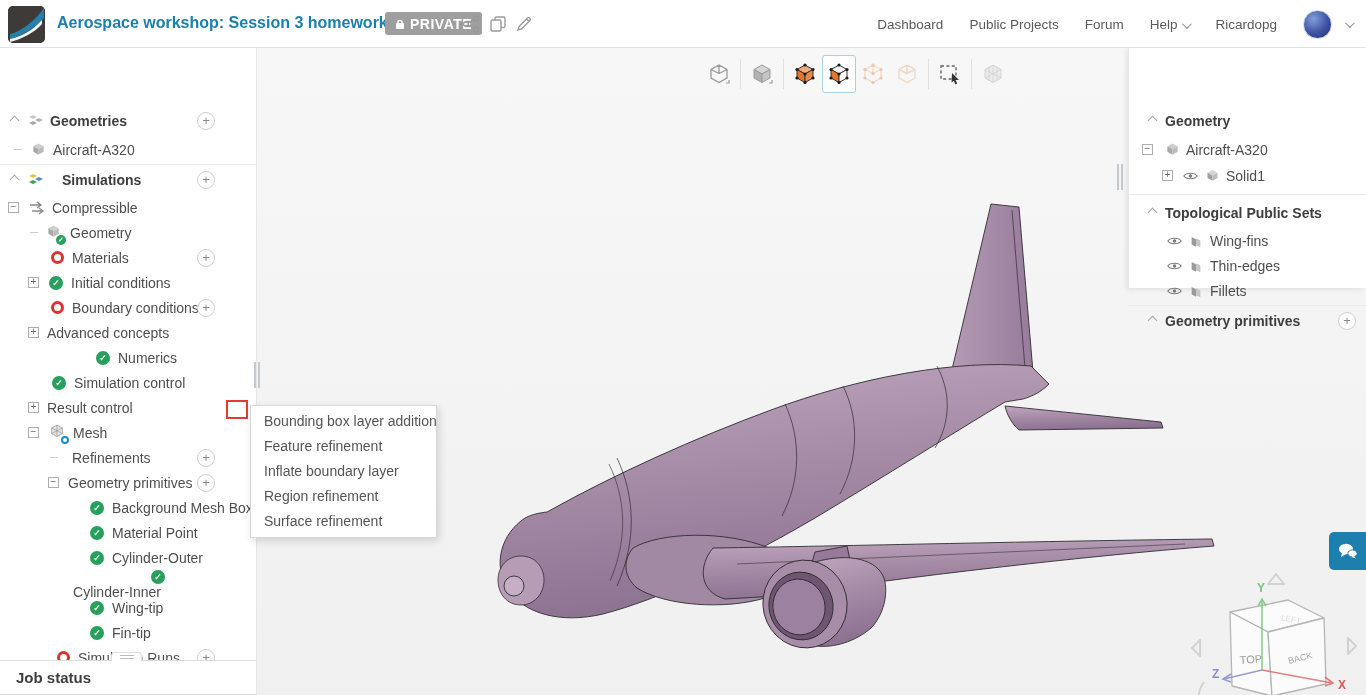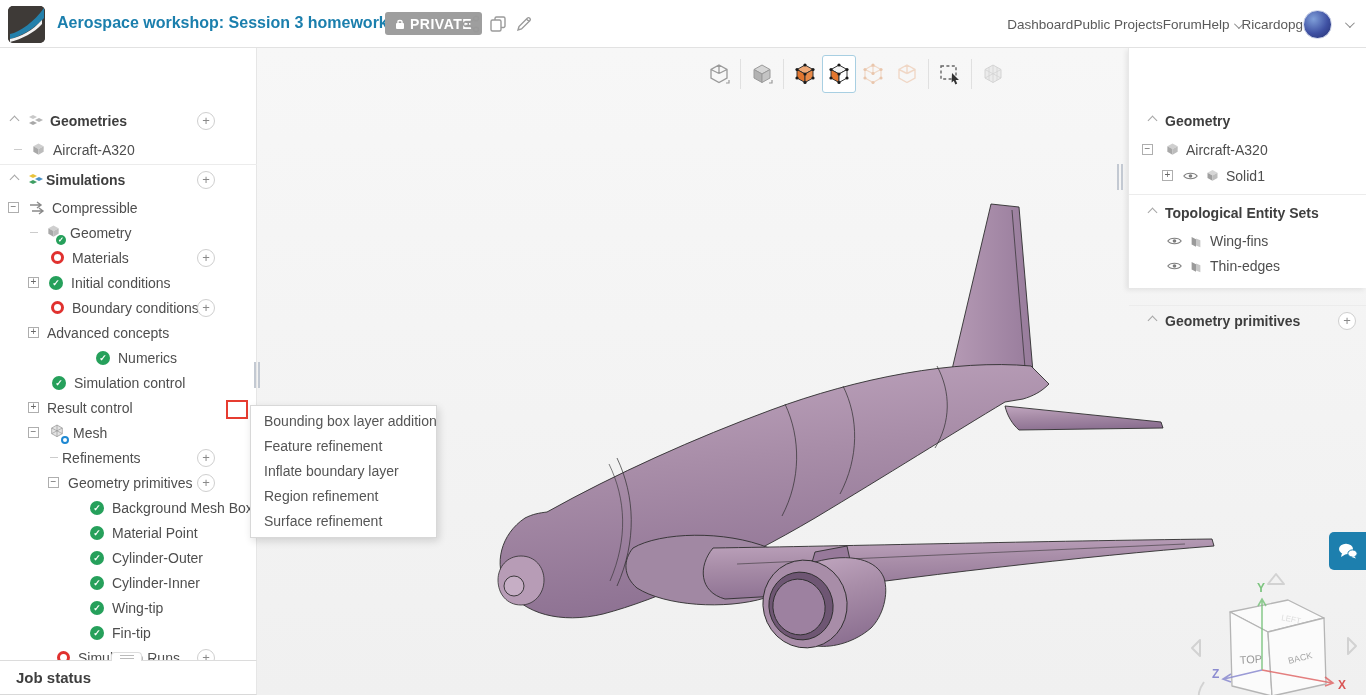--- a/index.html
+++ b/index.html
@@ -13,21 +13,21 @@
   #logo { position:absolute; left:8px; top:6px; width:37px; height:37px;
     border-radius:5px; background:#3e3a37; overflow:hidden; }
   #project-title { position:absolute; left:57px; top:14px; font-size:16px;
     font-weight:bold; color:#1b7fad; }
   #private-badge { position:absolute; left:385px; top:12px; height:23px;
     background:#9e9e9e; border-radius:3px; color:#fff; font-size:14px;
     font-weight:bold; letter-spacing:.5px; display:flex; align-items:center;
     gap:5px; padding:8px 10px; }
   .hdr-ic { position:absolute; top:15px; width:18px; height:18px; color:#9a9a9a; }
   #nav { position:absolute; right:14px; top:0; height:48px; display:flex;
-    align-items:center; font-size:13.5px; color:#5a5a5a; }
+    align-items:center; gap:26px; font-size:13.5px; color:#5a5a5a; }
   .nav-link { cursor:pointer; white-space:nowrap; }
   .caret { display:inline-block; width:7px; height:7px; border-right:1.5px solid #8a8a8a;
     border-bottom:1.5px solid #8a8a8a; transform:rotate(45deg) translateY(-2px); margin-left:5px;}
   #avatar { width:29px; height:29px; border-radius:50%;
     background:radial-gradient(circle at 35% 30%, #7f9fd9 0%, #3f51a3 55%, #232e6e 100%);
     border:1px solid #cfd6ea; }
 
   
   #viewport { position:absolute; left:0; top:48px; width:1366px; height:647px;
     background:linear-gradient(#f7f7f7,#f0f0f0); }
@@ -305,21 +305,21 @@
 
   <div class="divider" style="top:116px;"></div>
 
   <div class="row" style="top:119px;">
     <span class="chev" style="margin-left:11px;"></span>
     <svg class="micon" style="margin-left:10px;" width="16" height="16" viewBox="0 0 16 16">
       <path d="M5,2 L9,4 L5,6 L1,4 Z" fill="#e8c33c"></path>
         <path d="M11,5 L15,7 L11,9 L7,7 Z" fill="#4a90c4"></path>
         <path d="M5,8 L9,10 L5,12 L1,10 Z" fill="#3e9e63"></path>
     </svg>
-    <span class="lbl bold" style="margin-left:2px;">Simulations</span>
+    <span class="lbl bold" style="margin-left:18px;">Simulations</span>
     <span class="plusbtn"></span>
   </div>
 
   <div class="row" style="top:147px;">
     <span class="exp" style="margin-left:8px;">−</span>
     <svg class="micon" style="margin-left:10px;" width="17" height="14" viewBox="0 0 17 14">
       <path d="M1,4 h10 M8,1 l4,3 l-4,3 M3,10 h10 M10,7 l4,3 l-4,3" fill="none" stroke="#8a8a8a" stroke-width="1.4"></path>
     </svg>
     <span class="lbl" style="margin-left:6px;">Compressible</span>
   </div>
@@ -382,21 +382,21 @@
           <path d="M12,3 L20,7.5 V16 L12,20.5 L4,16 V7.5 Z" fill="#e3e3e3" stroke="#8f8f8f"></path>
           <path d="M12,3 V20.5 M4,7.5 L20,16 M20,7.5 L4,16" fill="none" stroke="#8f8f8f" stroke-width="0.9"></path>
         </svg>
       <span style="position:absolute;right:-4px;bottom:-2px;width:8px;height:8px;border-radius:50%;background:#fff;border:2.5px solid #1e88d2;display:block;"></span>
     </span>
     <span class="lbl" style="margin-left:8px;">Mesh</span>
   </div>
 
   <div class="row" style="top:397px;">
     <span class="dash" style="margin-left:50px;"></span>
-    <span class="lbl" style="margin-left:4px;">Refinements</span>
+    <span class="lbl" style="margin-left:14px;">Refinements</span>
     <span class="plusbtn"></span>
   </div>
 
   <div class="row" style="top:422px;">
     <span class="exp" style="margin-left:48px;">−</span>
     <span class="lbl" style="margin-left:9px;">Geometry primitives</span>
     <span class="plusbtn"></span>
   </div>
 
   <div class="row" style="top:447px;">
@@ -407,21 +407,21 @@
   <div class="row" style="top:497px;">
     <span class="chk" style="margin-left:90px;"></span>
     <span class="lbl" style="margin-left:8px;">Cylinder-Outer</span>
   </div>
 
   <div class="row" style="top:472px;">
     <span class="chk" style="margin-left:90px;"></span>
     <span class="lbl" style="margin-left:8px;">Material Point</span>
   </div>
 
-  <div class="row" style="top:522px;">
+  <div class="row" style="top:522px;flex-direction:column;">
     <span class="chk" style="margin-left:90px;"></span>
     <span class="lbl" style="margin-left:8px;">Cylinder-Inner</span>
   </div>
 
   <div class="row" style="top:547px;">
     <span class="chk" style="margin-left:90px;"></span>
     <span class="lbl" style="margin-left:8px;">Wing-tip</span>
   </div>
 
   <div class="row" style="top:572px;">
@@ -483,21 +483,21 @@
         <path d="M4,7.5 L12,12 V20.5 L4,16 Z" fill="#9f9f9f"></path>
         <path d="M20,7.5 L12,12 V20.5 L20,16 Z" fill="#bdbdbd"></path>
     </svg>
     <span class="lbl" style="margin-left:6px;">Solid1</span>
   </div>
 
   <div class="rdiv" style="top:146px;"></div>
 
   <div class="rrow" style="top:152px;">
     <span class="chev" style="margin-left:20px;"></span>
-    <span class="lbl bold" style="margin-left:9px;">Topological Entity Sets</span>
+    <span class="lbl bold" style="margin-left:9px;">Topological Public Sets</span>
   </div>
 
   <div class="rrow" style="top:180px;">
     <svg class="micon" style="margin-left:38px;" width="15" height="12" viewBox="0 0 18 12">
       <path d="M1,6 C4,1.6 14,1.6 17,6 C14,10.4 4,10.4 1,6 Z" fill="none" stroke="#7d7d7d" stroke-width="1.4"></path>
         <circle cx="9" cy="6" r="2.2" fill="#7d7d7d"></circle>
     </svg>
     <svg class="micon" style="margin-left:7px;" width="14" height="14" viewBox="0 0 16 16">
       <path d="M3,12 L8,14.5 L8,6 L3,3.5 Z" fill="#9a9a9a"></path>
         <path d="M8,13 L13,15 L13,7 L8,5 Z" fill="#c6c6c6"></path>
@@ -510,20 +510,31 @@
       <path d="M1,6 C4,1.6 14,1.6 17,6 C14,10.4 4,10.4 1,6 Z" fill="none" stroke="#7d7d7d" stroke-width="1.4"></path>
         <circle cx="9" cy="6" r="2.2" fill="#7d7d7d"></circle>
     </svg>
     <svg class="micon" style="margin-left:7px;" width="14" height="14" viewBox="0 0 16 16">
       <path d="M3,12 L8,14.5 L8,6 L3,3.5 Z" fill="#9a9a9a"></path>
         <path d="M8,13 L13,15 L13,7 L8,5 Z" fill="#c6c6c6"></path>
     </svg>
     <span class="lbl" style="margin-left:7px;">Thin-edges</span>
   </div>
 
+  <div class="rrow" style="top:230px;">
+    <svg class="micon" style="margin-left:38px;" width="15" height="12" viewBox="0 0 18 12">
+      <path d="M1,6 C4,1.6 14,1.6 17,6 C14,10.4 4,10.4 1,6 Z" fill="none" stroke="#7d7d7d" stroke-width="1.4"></path>
+        <circle cx="9" cy="6" r="2.2" fill="#7d7d7d"></circle>
+    </svg>
+    <svg class="micon" style="margin-left:7px;" width="14" height="14" viewBox="0 0 16 16">
+      <path d="M3,12 L8,14.5 L8,6 L3,3.5 Z" fill="#9a9a9a"></path>
+        <path d="M8,13 L13,15 L13,7 L8,5 Z" fill="#c6c6c6"></path>
+    </svg>
+    <span class="lbl" style="margin-left:7px;">Fillets</span>
+  </div>
 
   <div class="rdiv" style="top:257px;"></div>
 
   <div class="rrow" style="top:260px;">
     <span class="chev" style="margin-left:20px;"></span>
     <span class="lbl bold" style="margin-left:9px;">Geometry primitives</span>
     <span class="plusbtn"></span>
   </div>
 </div>
 

